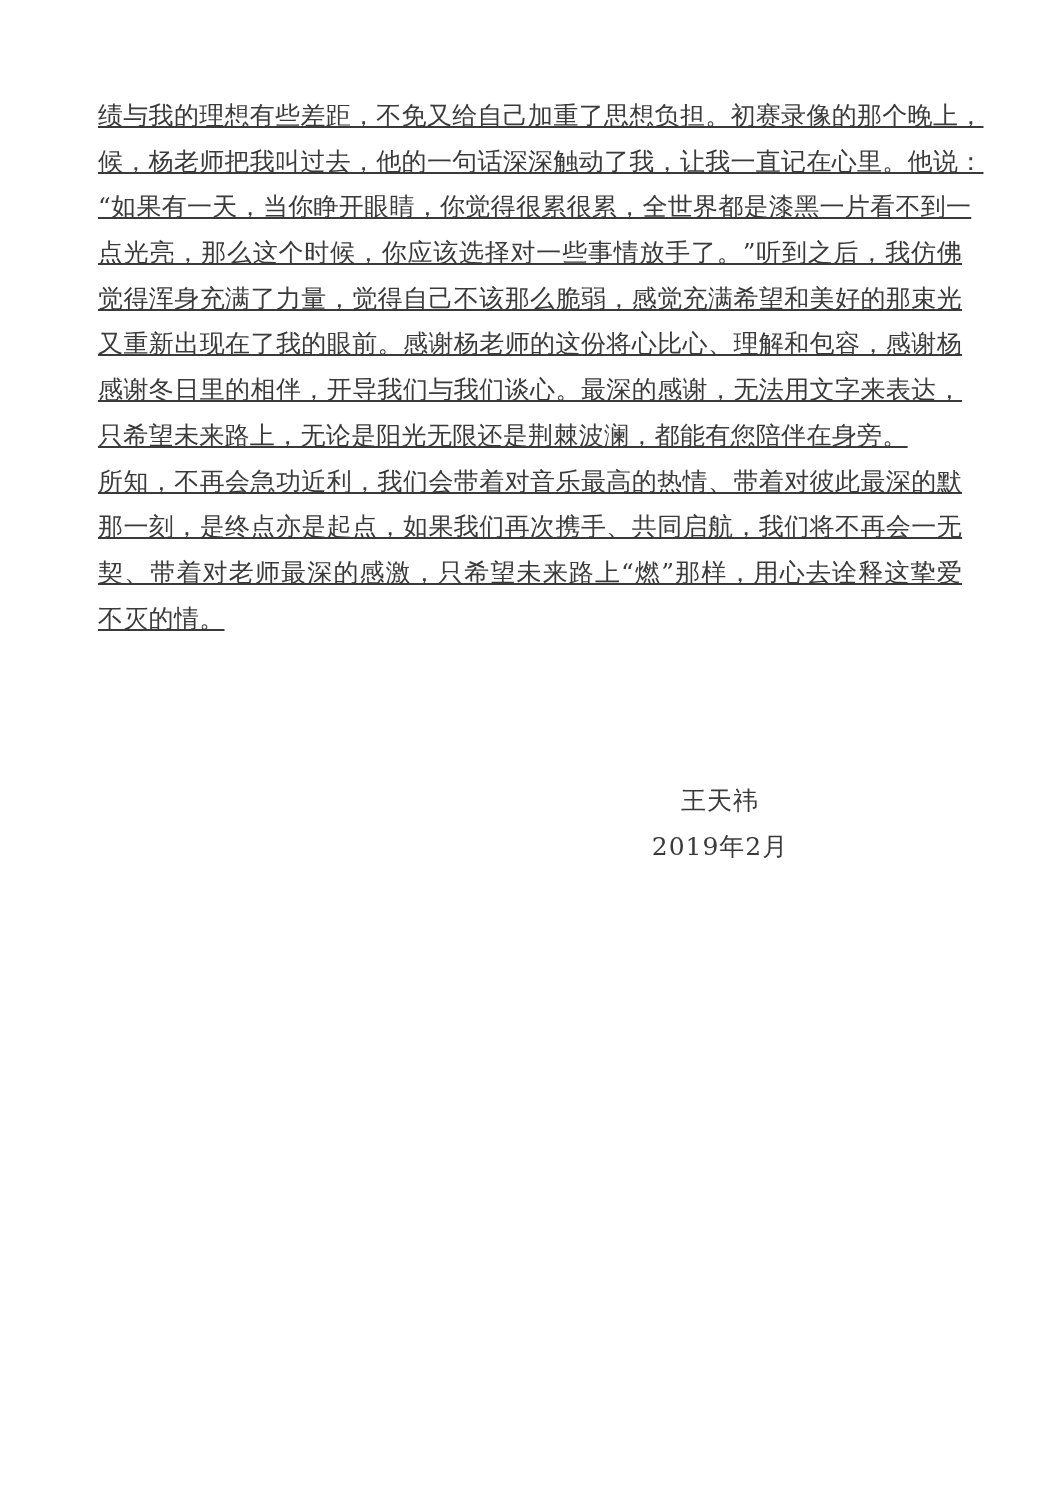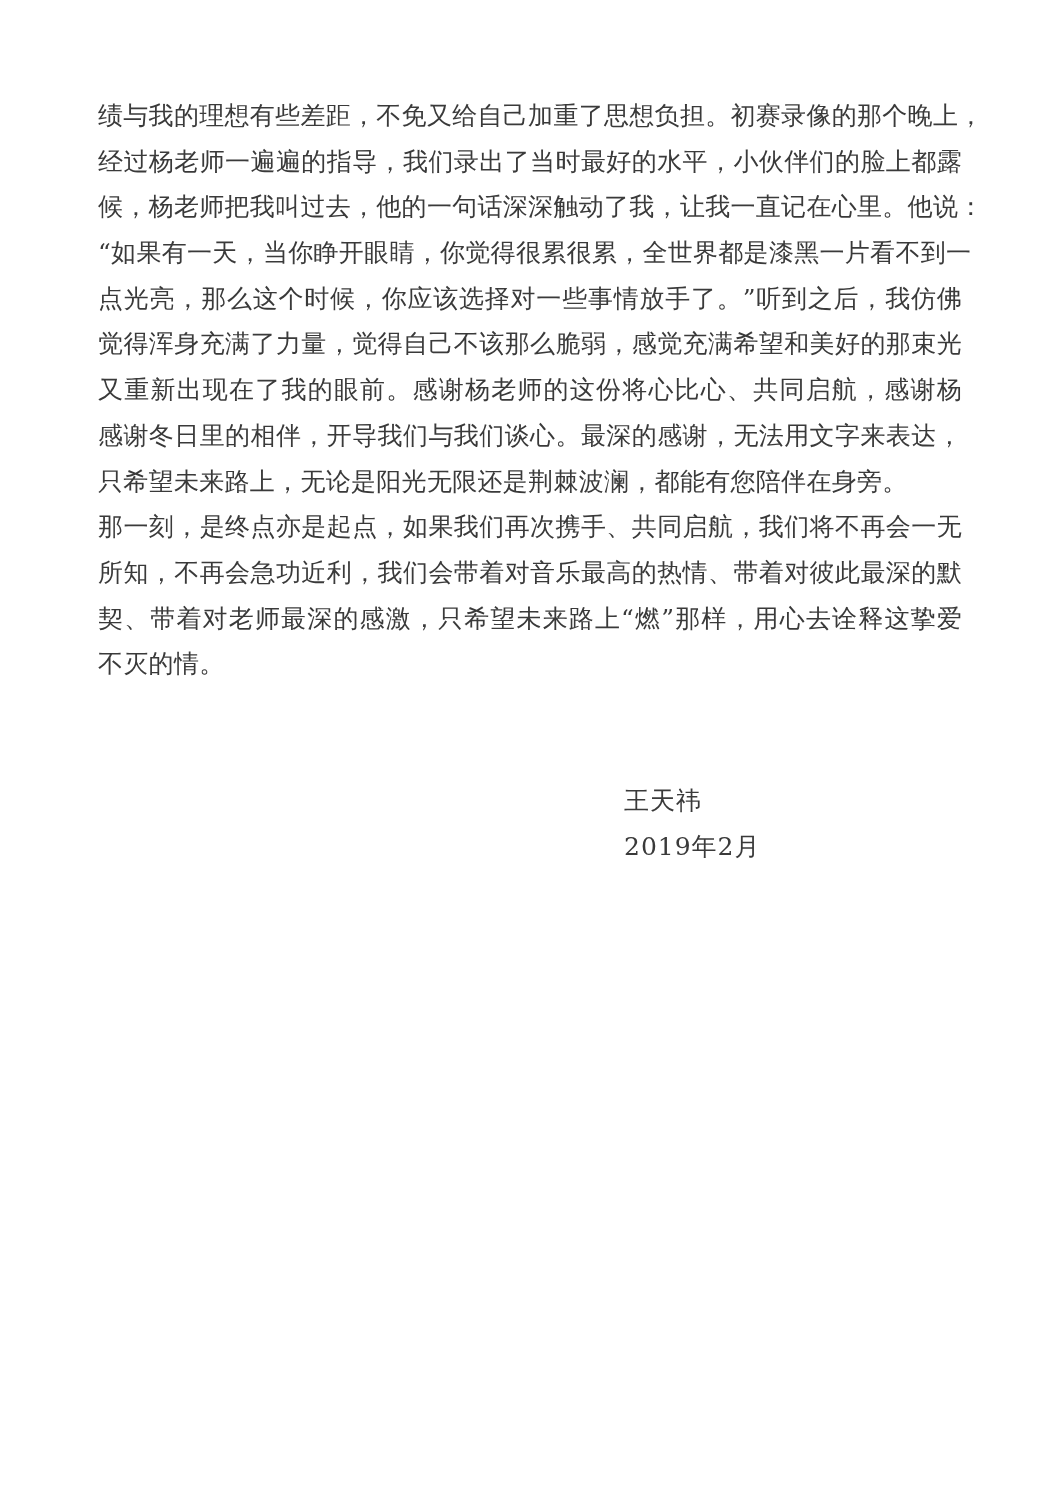--- a/index.html
+++ b/index.html
@@ -24,57 +24,57 @@
     font-size: 25px;
     line-height: 45.7px;
     letter-spacing: 0.3px;
   }
   .line {
     text-align: justify;
     text-align-last: justify;
     text-justify: inter-character;
     height: 45.7px;
     white-space: nowrap;
+    text-decoration: underline;
   }
   .line.no-justify {
     text-align: center;
     text-align-last: left;
   }
   .line.indent {
     text-indent: 51px;
   }
   .signature-block {
     position: absolute;
-    left: 624px;
+    left: 600px;
     top: 778px;
     width: 240px;
     font-size: 25px;
     line-height: 45.7px;
-    text-align: left;
+    text-align: center;
     letter-spacing: 1px;
   }
 </style>
 </head>
 <body>
 
 <div class="page">
 
   <div class="text-block">
 
   <div class="line">绩与我的理想有些差距，不免又给自己加重了思想负担。初赛录像的那个晚上，</div>
-      <div class="line">经过杨老师一遍遍的指导，我们录出了当时最好的水平，小伙伴们的脸上都露</div>
       <div class="line">候，杨老师把我叫过去，他的一句话深深触动了我，让我一直记在心里。他说：</div>
       <div class="line">“如果有一天，当你睁开眼睛，你觉得很累很累，全世界都是漆黑一片看不到一</div>
       <div class="line">点光亮，那么这个时候，你应该选择对一些事情放手了。”听到之后，我仿佛</div>
       <div class="line">觉得浑身充满了力量，觉得自己不该那么脆弱，感觉充满希望和美好的那束光</div>
-      <div class="line">又重新出现在了我的眼前。感谢杨老师的这份将心比心、共同启航，感谢杨</div>
+      <div class="line">又重新出现在了我的眼前。感谢杨老师的这份将心比心、理解和包容，感谢杨</div>
       <div class="line">感谢冬日里的相伴，开导我们与我们谈心。最深的感谢，无法用文字来表达，</div>
       <div class="line no-justify">只希望未来路上，无论是阳光无限还是荆棘波澜，都能有您陪伴在身旁。</div>
+      <div class="line">所知，不再会急功近利，我们会带着对音乐最高的热情、带着对彼此最深的默</div>
       <div class="line">那一刻，是终点亦是起点，如果我们再次携手、共同启航，我们将不再会一无</div>
-      <div class="line">所知，不再会急功近利，我们会带着对音乐最高的热情、带着对彼此最深的默</div>
       <div class="line">契、带着对老师最深的感激，只希望未来路上“燃”那样，用心去诠释这挚爱</div>
       <div class="line no-justify">不灭的情。</div>
     </div>
 
   <div class="signature-block">
     <div>王天祎</div>
     <div>2019年2月</div>
   </div>
 
 </div>

